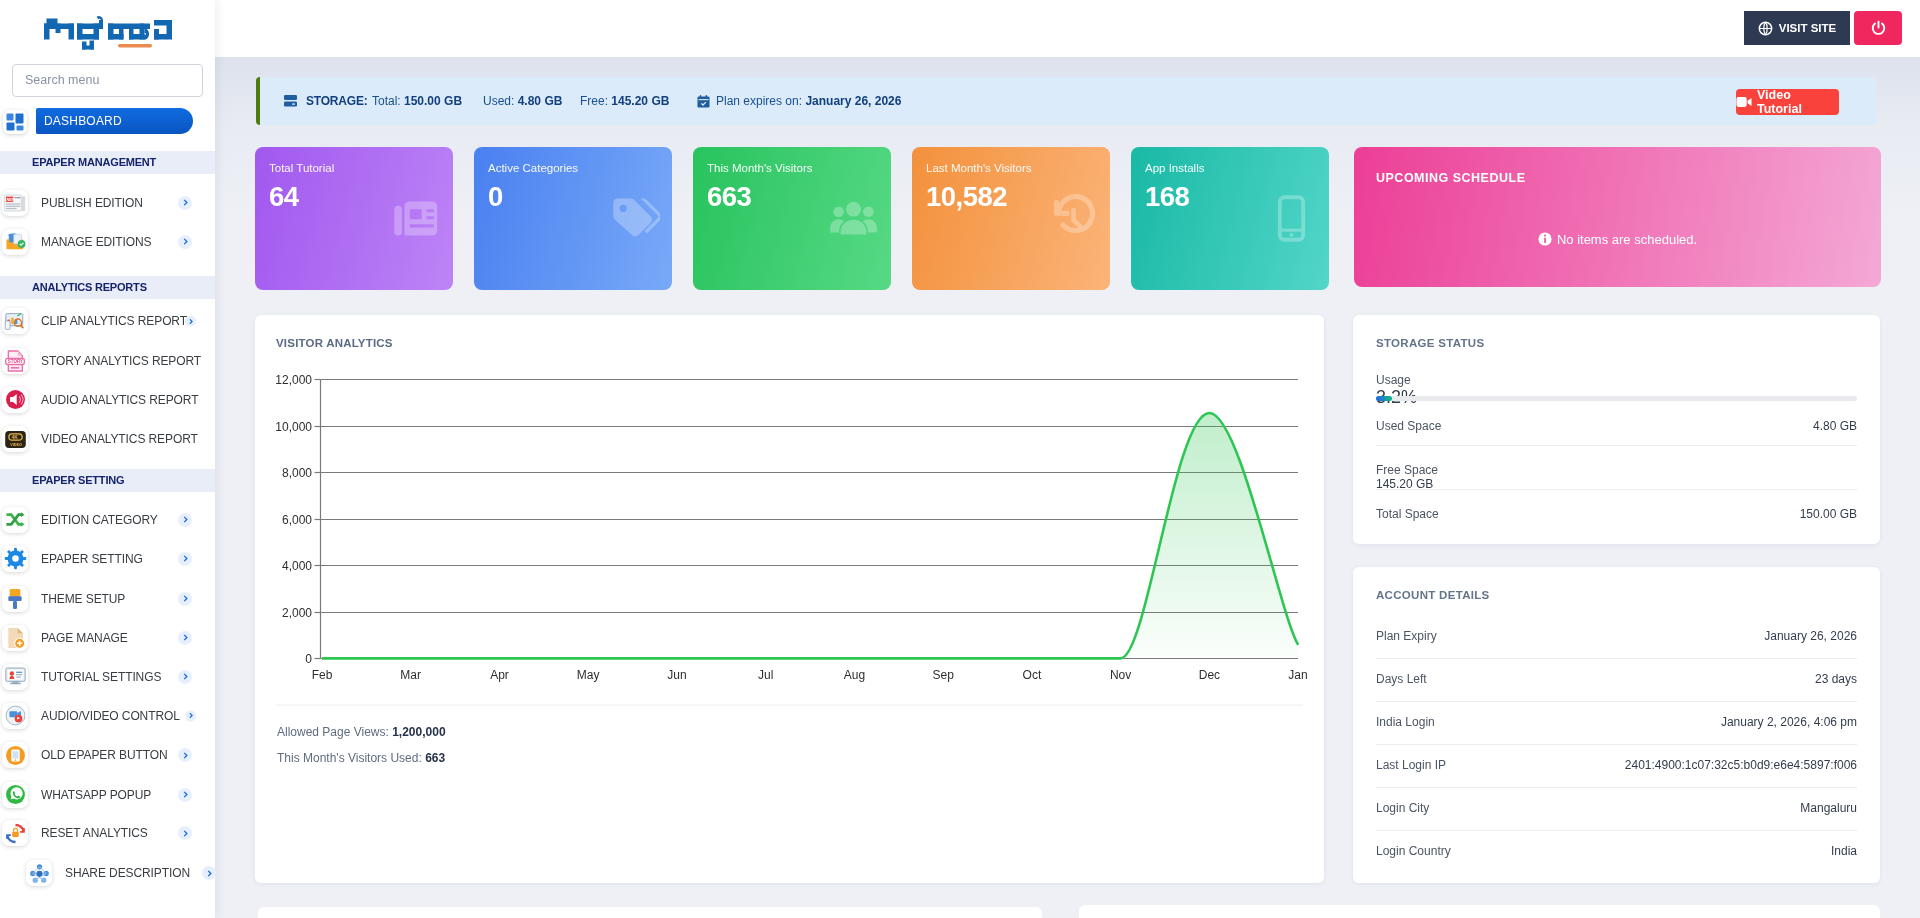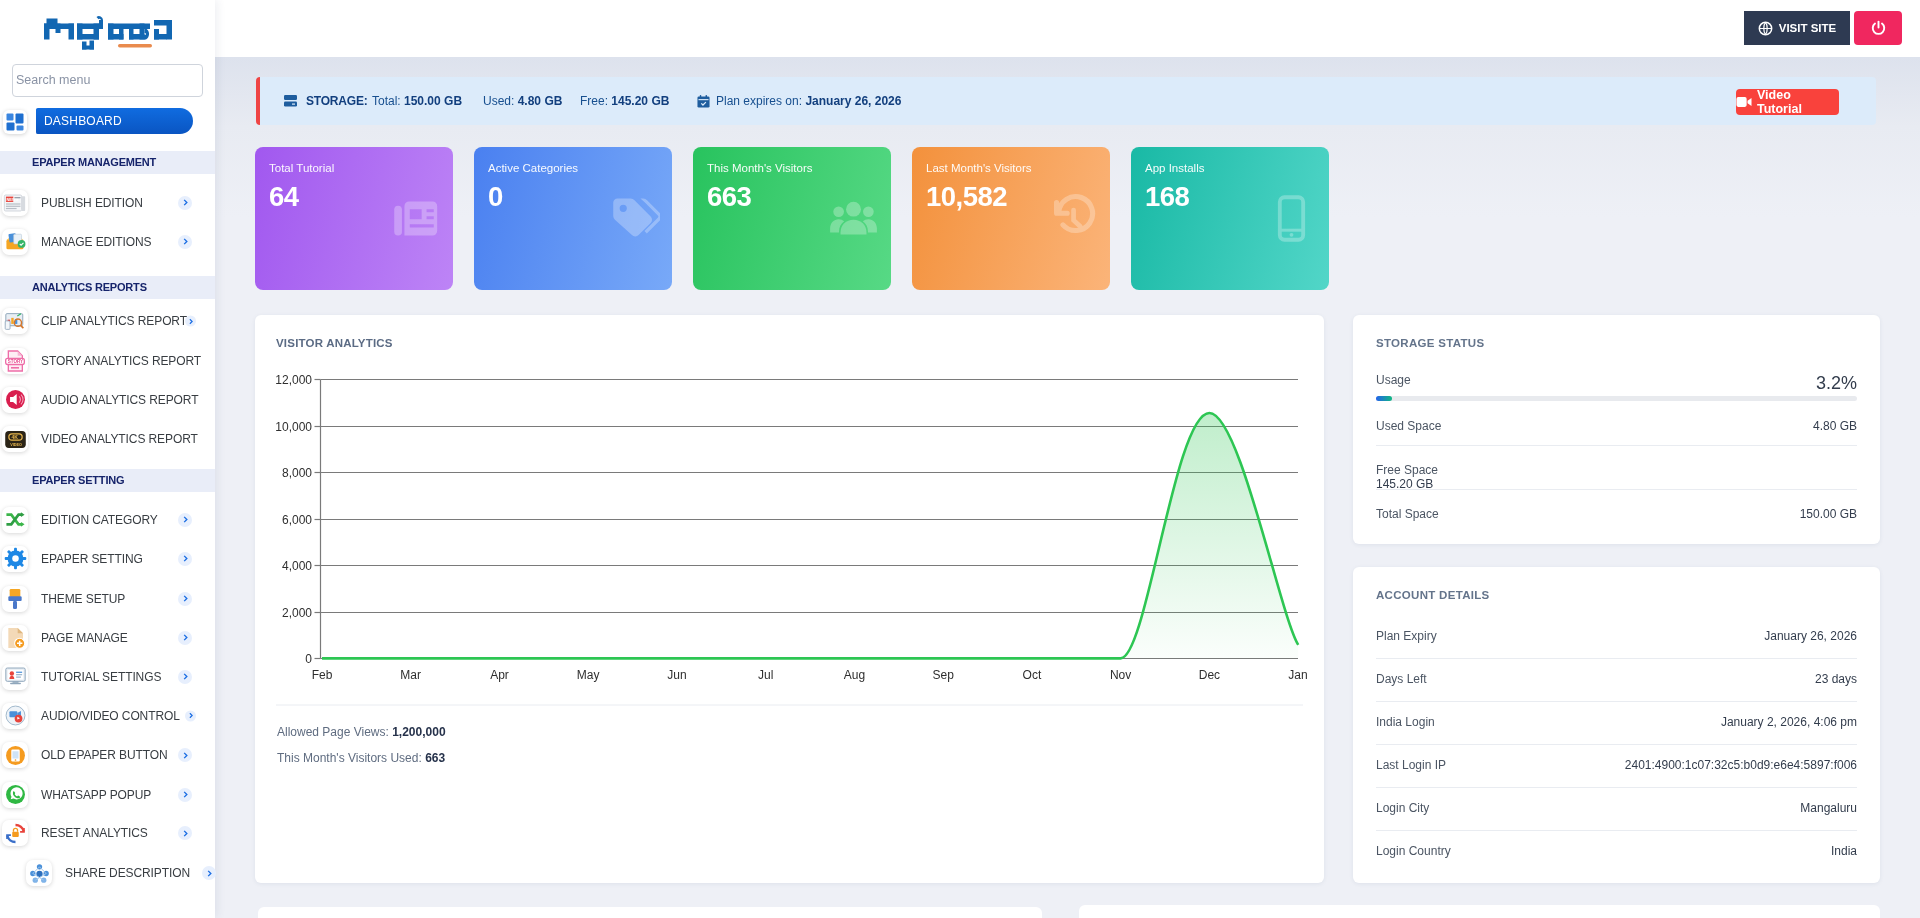--- a/index.html
+++ b/index.html
@@ -15,21 +15,21 @@
   box-shadow:3px 0 8px rgba(40,60,100,0.07); }
 
 
 .btn-visit { left:1744px; top:11px; width:106px; height:34px; background:#2e3a52; border-radius:0;
   color:#fff; font-size:11.5px; font-weight:bold; display:flex; align-items:center; justify-content:center; gap:6px; }
 .btn-power { left:1854px; top:11px; width:48px; height:34px; background:#f0275f; border-radius:4px;
   display:flex; align-items:center; justify-content:center; }
 
 
 #storagebar { left:256px; top:77px; width:1620px; height:48px; background:#dcebfa;
-  border-left:4px solid #ef4444; border-radius:4px; color:#174f8f; font-size:12px; }
+  border-left:4px solid #4d7c0f; border-radius:4px; color:#174f8f; font-size:12px; }
 #storagebar .seg { position:absolute; top:0; height:48px; line-height:48px; white-space:nowrap; }
 #storagebar b { color:#123f7e; }
 .btn-video { left:1736px; top:89px; width:103px; height:26px; background:#f9423c; border-radius:4px;
   color:#fff; font-size:12.5px; font-weight:bold; display:flex; align-items:center; justify-content:center; gap:5px; }
 
 
 .stat { top:147px; width:198px; height:143px; border-radius:8px; color:#fff; padding:15px 14px; }
 .stat .lbl { font-size:11.5px; opacity:.95; }
 .stat .num { font-size:27.5px; font-weight:bold; margin-top:7px; letter-spacing:-0.5px; }
 .stat svg { position:absolute; right:12px; top:46px; width:51px; height:51px; opacity:.28; }
@@ -57,21 +57,21 @@
   font-size:12px; color:#4b5563; }
 .rrow .v { color:#333d4d; }
 .sep { position:absolute; left:23px; right:23px; height:1px; background:#e9ecf1; }
 
 
 #b1 { left:258px; top:907px; width:784px; height:11px; background:#fff; border-radius:6px 6px 0 0; }
 #b2 { left:1079px; top:905px; width:801px; height:13px; background:#fff; border-radius:6px 6px 0 0; }
 
 
 #search { left:12px; top:64px; width:191px; height:33px; background:#fff; border:1px solid #cfd4dc; border-radius:4px;
-  color:#8a93a5; font-size:12.5px; line-height:31px; padding-left:3px; }
+  color:#8a93a5; font-size:12.5px; line-height:31px; padding-left:12px; }
 .dashicon { left:3px; top:110px; width:24px; height:24px; background:#fff; border-radius:6px;
   box-shadow:0 1px 4px rgba(0,0,0,.18); }
 #dashbtn { left:36px; top:108px; width:157px; height:26px; border-radius:2px 14px 14px 2px;
   background:linear-gradient(#106ce0,#0a55c2); color:#fff; font-size:12px; line-height:26px; padding-left:8px; letter-spacing:.2px; }
 .band { left:0; width:215px; height:23px; background:#e9edf8; color:#16246b; font-size:11px; font-weight:bold;
   line-height:23px; padding-left:32px; letter-spacing:-0.2px; }
 .mi { left:0; width:215px; height:26px; }
 .mi .txt { position:absolute; left:41px; top:50%; transform:translateY(-50%); font-size:12px; color:#383d42; letter-spacing:-0.1px; white-space:nowrap; }
 .mi .ic { position:absolute; left:2px; top:50%; transform:translateY(-50%); width:26px; height:26px;
   background:#fff; border-radius:7px; box-shadow:0 1px 4px rgba(0,0,0,.16); display:flex; align-items:center; justify-content:center; }
@@ -159,20 +159,28 @@
   <div class="abs stat" id="card5">
       <div class="lbl">App Installs</div>
       <div class="num">168</div>
     <svg viewBox="0 0 24 24">
         <rect x="6.5" y="2" width="11" height="20" rx="2.2" fill="none" stroke="#fff" stroke-width="1.8"></rect>
         <line x1="6.5" y1="17.5" x2="17.5" y2="17.5" stroke="#fff" stroke-width="1.4"></line>
         <circle cx="12" cy="19.7" r="0.9" fill="#fff"></circle>
       </svg>
     </div>
 
+  <div class="abs" id="schedule">
+    <div class="tt">UPCOMING SCHEDULE</div>
+    <div class="mid"><svg width="14" height="14" viewBox="0 0 16 16" style="vertical-align:-2px; margin-right:5px;">
+          <circle cx="8" cy="8" r="7.5" fill="#fff"></circle>
+          <rect x="7" y="6.5" width="2" height="6" fill="#ee5aa6"></rect>
+          <rect x="7" y="3" width="2" height="2.2" fill="#ee5aa6"></rect>
+        </svg>No items are scheduled.</div>
+  </div>
 
   <div class="abs" id="chartcard">
     <h3>VISITOR ANALYTICS</h3>
     <svg class="abs" style="left:0;top:0;" width="1069" height="568" viewBox="0 0 1069 568">
       <defs>
         <linearGradient id="fillg" x1="0" y1="0" x2="0" y2="1">
           <stop offset="0" stop-color="#2dc653" stop-opacity="0.30"></stop>
           <stop offset="1" stop-color="#2dc653" stop-opacity="0.02"></stop>
         </linearGradient>
       </defs>
@@ -223,21 +231,21 @@
         <text x="1043" y="364">Jan</text>
       </g>
       <line x1="21" y1="390" x2="1048" y2="390" stroke="#e9ecf1" stroke-width="1"></line>
     </svg>
     <div class="pv" style="top:410px;">Allowed Page Views: <b>1,200,000</b></div>
     <div class="pv" style="top:436px;">This Month's Visitors Used: <b>663</b></div>
   </div>
 
   <div class="abs rcard" id="storagestatus" style="top:315px; height:229px;">
     <h3>STORAGE STATUS</h3>
-    <div class="rrow" style="top:58px;">
+    <div class="rrow" style="top:58px;flex-direction:column;">
         <span>Usage</span>
         <span class="v" style="font-size:18px;">3.2%</span>
       </div>
     <div class="abs" style="left:23px; right:23px; top:81px; height:5px; background:#e8eaee; border-radius:3px; width:481px;">
       <div style="width:16px; height:5px; border-radius:3px; background:linear-gradient(90deg,#2563eb,#10b981);"></div>
     </div>
     <div class="rrow" style="top:104px;">
         <span>Used Space</span>
         <span class="v">4.80 GB</span>
       </div>

